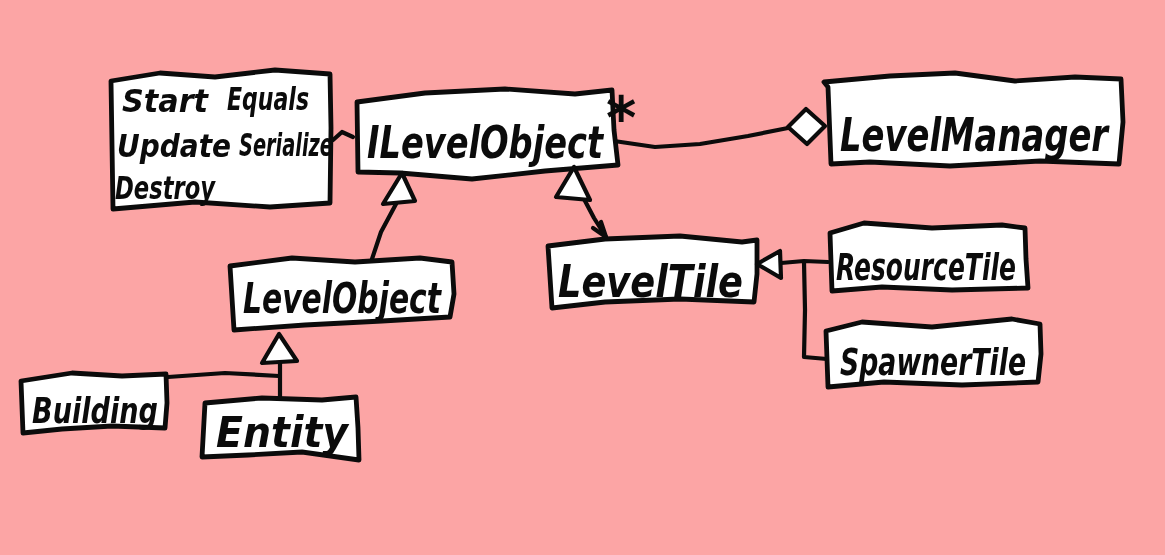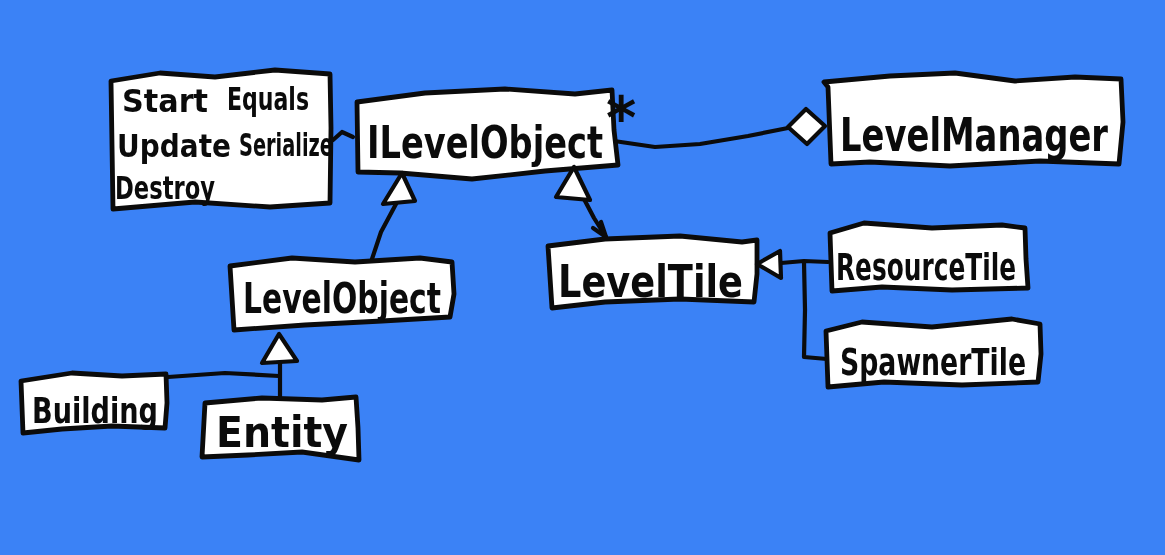--- a/index.html
+++ b/index.html
@@ -7,21 +7,22 @@
     padding: 0;
     background: #ffffff;
     width: 1165px;
     height: 555px;
     overflow: hidden;
   }
   .stage {
     position: relative;
     width: 1165px;
     height: 555px;
-    background: #3b82f6;
+    background: #fca5a5;
+    font-style: italic;
   }
   svg { display: block; }
   .ink-line {
     fill: none;
     stroke: #0b0b0b;
     stroke-width: 4.2;
     stroke-linecap: round;
     stroke-linejoin: round;
   }
   .ink-box {

